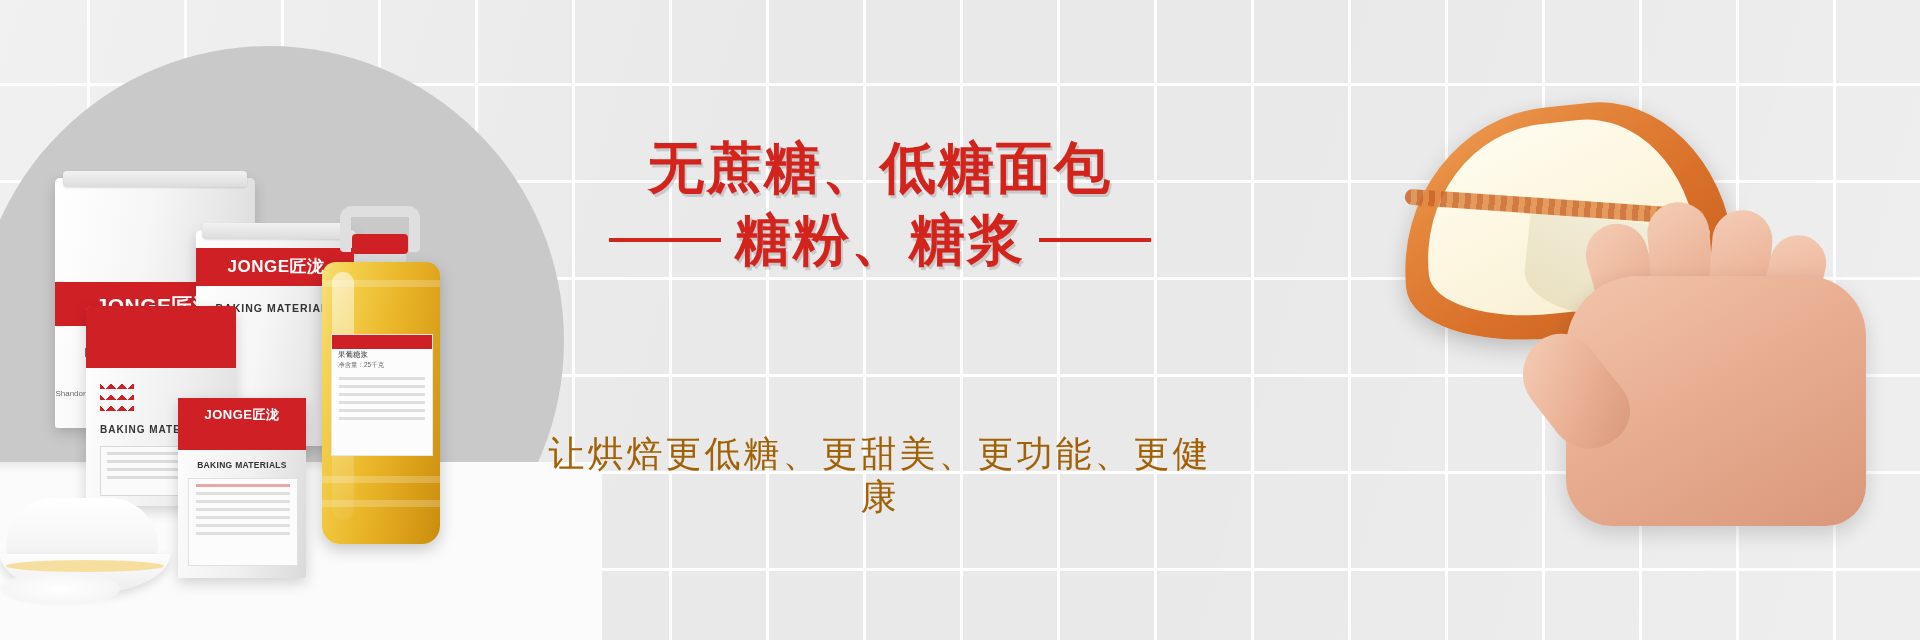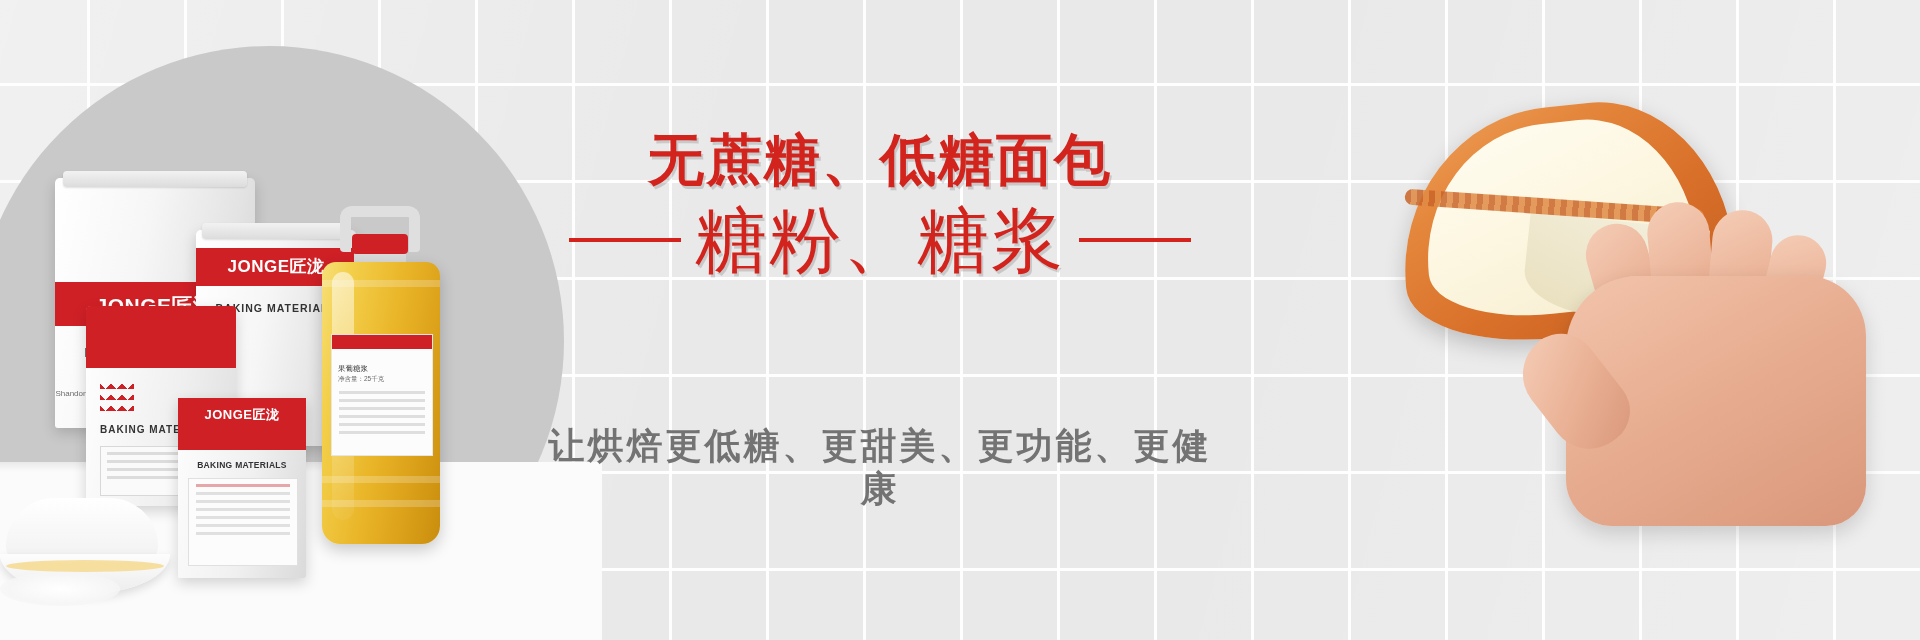--- a/index.html
+++ b/index.html
@@ -124,38 +124,38 @@
     box-shadow:0 8px 20px rgba(0,0,0,.15);}
   .finger{position:absolute;border-radius:40px;
     background:linear-gradient(150deg,#f5cdb6 0%,#e9b094 55%,#d9977a 100%);}
   #f1{left:78px;top:42px;width:62px;height:150px;transform:rotate(-16deg);}
   #f2{left:132px;top:22px;width:62px;height:168px;transform:rotate(-5deg);}
   #f3{left:188px;top:30px;width:60px;height:160px;transform:rotate(5deg);}
   #f4{left:240px;top:54px;width:56px;height:140px;transform:rotate(14deg);}
   #thumb{left:16px;top:150px;width:78px;height:124px;border-radius:46px 40px 38px 44px;transform:rotate(-38deg);}
 
   
-  .copy{position:absolute;left:560px;top:4px;width:640px;height:456px;text-align:center;}
+  .copy{position:absolute;left:560px;top:12px;width:640px;height:456px;text-align:center;}
 
   .headline{position:absolute;left:0;top:128px;width:100%;
     font-size:56px;line-height:1;font-weight:700;color:#d3231d;letter-spacing:2px;
     text-shadow:2px 3px 0 rgba(0,0,0,.14);
     font-family:"Liberation Sans","DejaVu Sans",sans-serif;}
 
   .headline2-wrap{position:absolute;left:0;top:200px;width:100%;
     display:flex;align-items:center;justify-content:center;gap:14px;}
   .rule{height:4px;background:#d3231d;flex:0 0 112px;}
-  .headline2{font-size:72px;line-height:1;font-weight:400;color:#d3231d;letter-spacing:2px;
+  .headline2{font-size:56px;line-height:1;font-weight:700;color:#d3231d;letter-spacing:2px;
     text-shadow:2px 3px 0 rgba(0,0,0,.14);white-space:nowrap;}
 
   .subtitle{position:absolute;left:0;top:282px;width:100%;
     font-size:33px;line-height:1.2;color:#4a4a4a;letter-spacing:4px;font-weight:400;}
 
   .tagline{position:absolute;left:-30px;top:420px;width:700px;
-    font-size:36px;line-height:1.2;color:#737373;letter-spacing:3px;font-weight:700;}
+    font-size:36px;line-height:1.2;color:#a16207;letter-spacing:3px;font-weight:400;}
 </style>
 </head>
 <body>
 
 <div id="banner">
 
   <div class="tile-grid"></div>
   <div class="tile-sheen"></div>
 
   <div class="gray-circle"></div>
@@ -210,21 +210,21 @@
     <div id="jug">
       <div class="handle"></div>
       <div class="neck"></div>
       <div class="cap"></div>
       <div class="body">
         <div class="ridge" style="top:18px"></div>
         <div class="ridge" style="top:214px"></div>
         <div class="ridge" style="top:238px"></div>
         <div class="label">
           <div class="hd"></div>
-          <div style="font-size:7.5px;color:#333;padding:15px 6px 0;line-height:1.3">果葡糖浆</div>
+          <div style="font-size:7.5px;color:#333;padding:1px 6px 0;line-height:1.3">果葡糖浆</div>
           <div style="font-size:6.5px;color:#666;padding:1px 6px 2px">净含量：25千克</div>
           <i></i>
             <i></i>
             <i></i>
             <i></i>
             <i></i>
             <i></i>
         </div>
       </div>
     </div>

